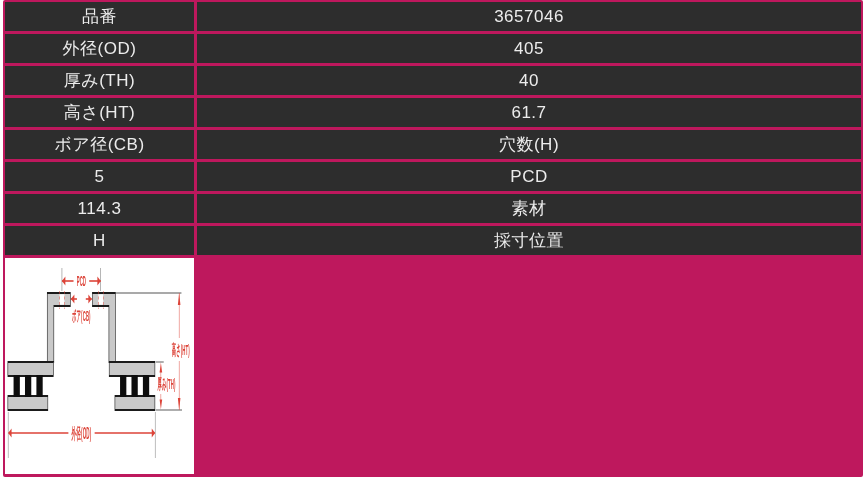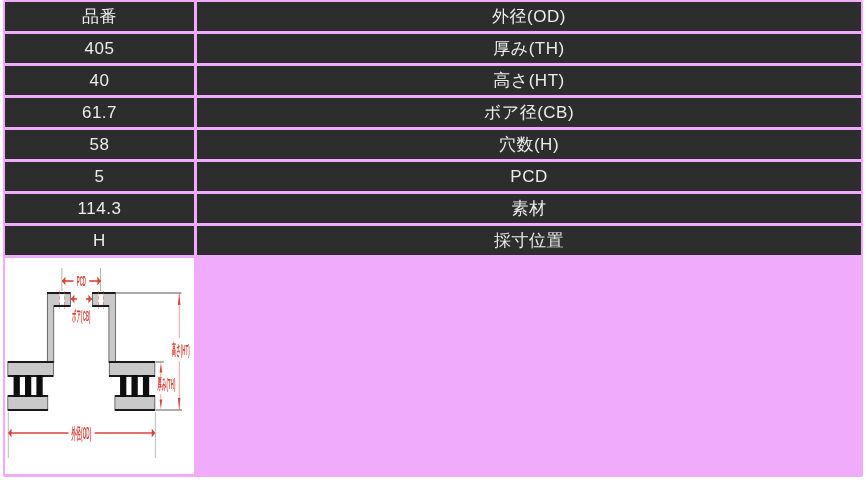--- a/index.html
+++ b/index.html
@@ -3,21 +3,21 @@
 <meta charset="utf-8">
 <style>
   html,body{margin:0;padding:0;}
   body{
     width:866px;height:480px;position:relative;background:#ffffff;
     font-family:"Liberation Sans","DejaVu Sans",sans-serif;
     overflow:hidden;
   }
   .spec-table{
     position:absolute;left:3px;top:0;width:860px;height:477px;
-    box-sizing:border-box;background:#f0abfc;
+    box-sizing:border-box;background:#be185d;
     display:grid;
     grid-template-columns:189px 1fr;
     grid-template-rows:repeat(8,29px) 1fr;
     gap:3px;
     padding:2px 2px 3px 2px;
     border-radius:2px;
   }
   .cell{
     background:#2d2d2d;color:#ececec;
     display:flex;align-items:center;justify-content:center;
@@ -29,32 +29,32 @@
     font-family:"Liberation Sans","DejaVu Sans",sans-serif;
     font-weight:bold;
   }
 </style>
 </head>
 <body>
 
 <div class="spec-table">
 
   <div class="cell">品番</div>
+  <div class="cell">3657046</div>
 
   <div class="cell">外径(OD)</div>
   <div class="cell">405</div>
 
   <div class="cell">厚み(TH)</div>
   <div class="cell">40</div>
 
   <div class="cell">高さ(HT)</div>
   <div class="cell">61.7</div>
 
   <div class="cell">ボア径(CB)</div>
-  <div class="cell">58</div>
 
   <div class="cell">穴数(H)</div>
   <div class="cell">5</div>
 
   <div class="cell">PCD</div>
   <div class="cell">114.3</div>
 
   <div class="cell">素材</div>
   <div class="cell">H</div>
 

